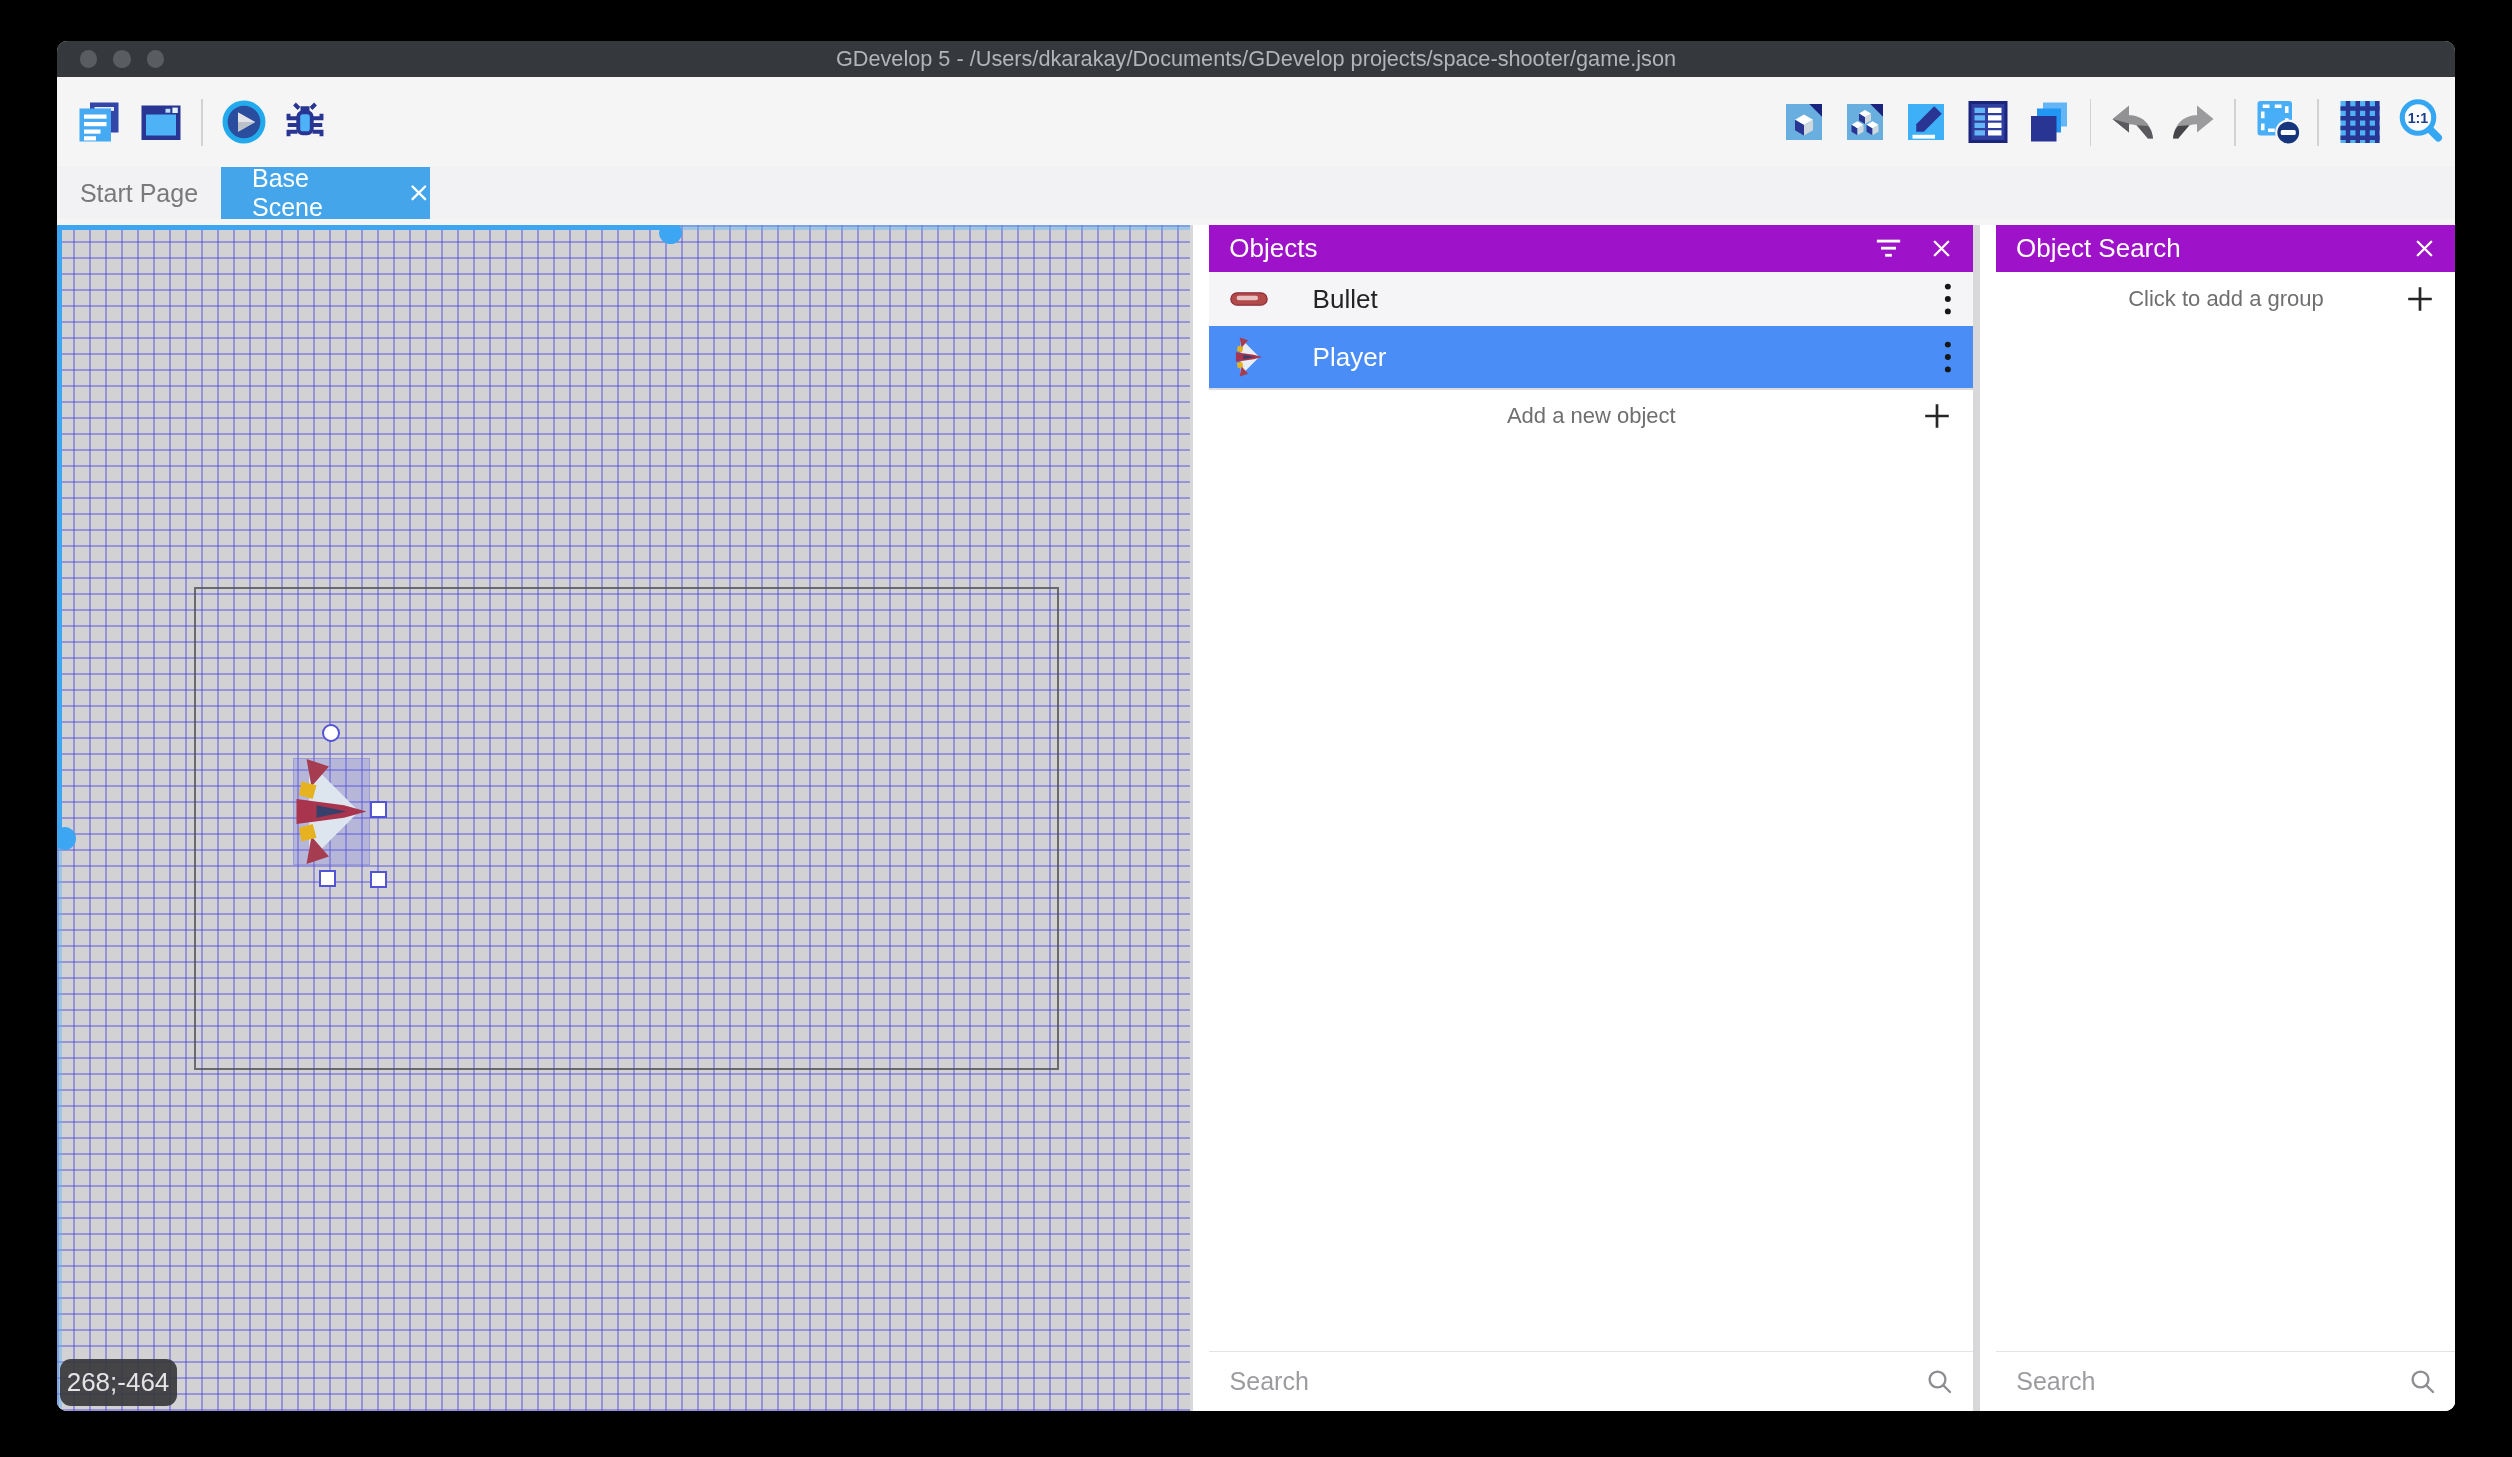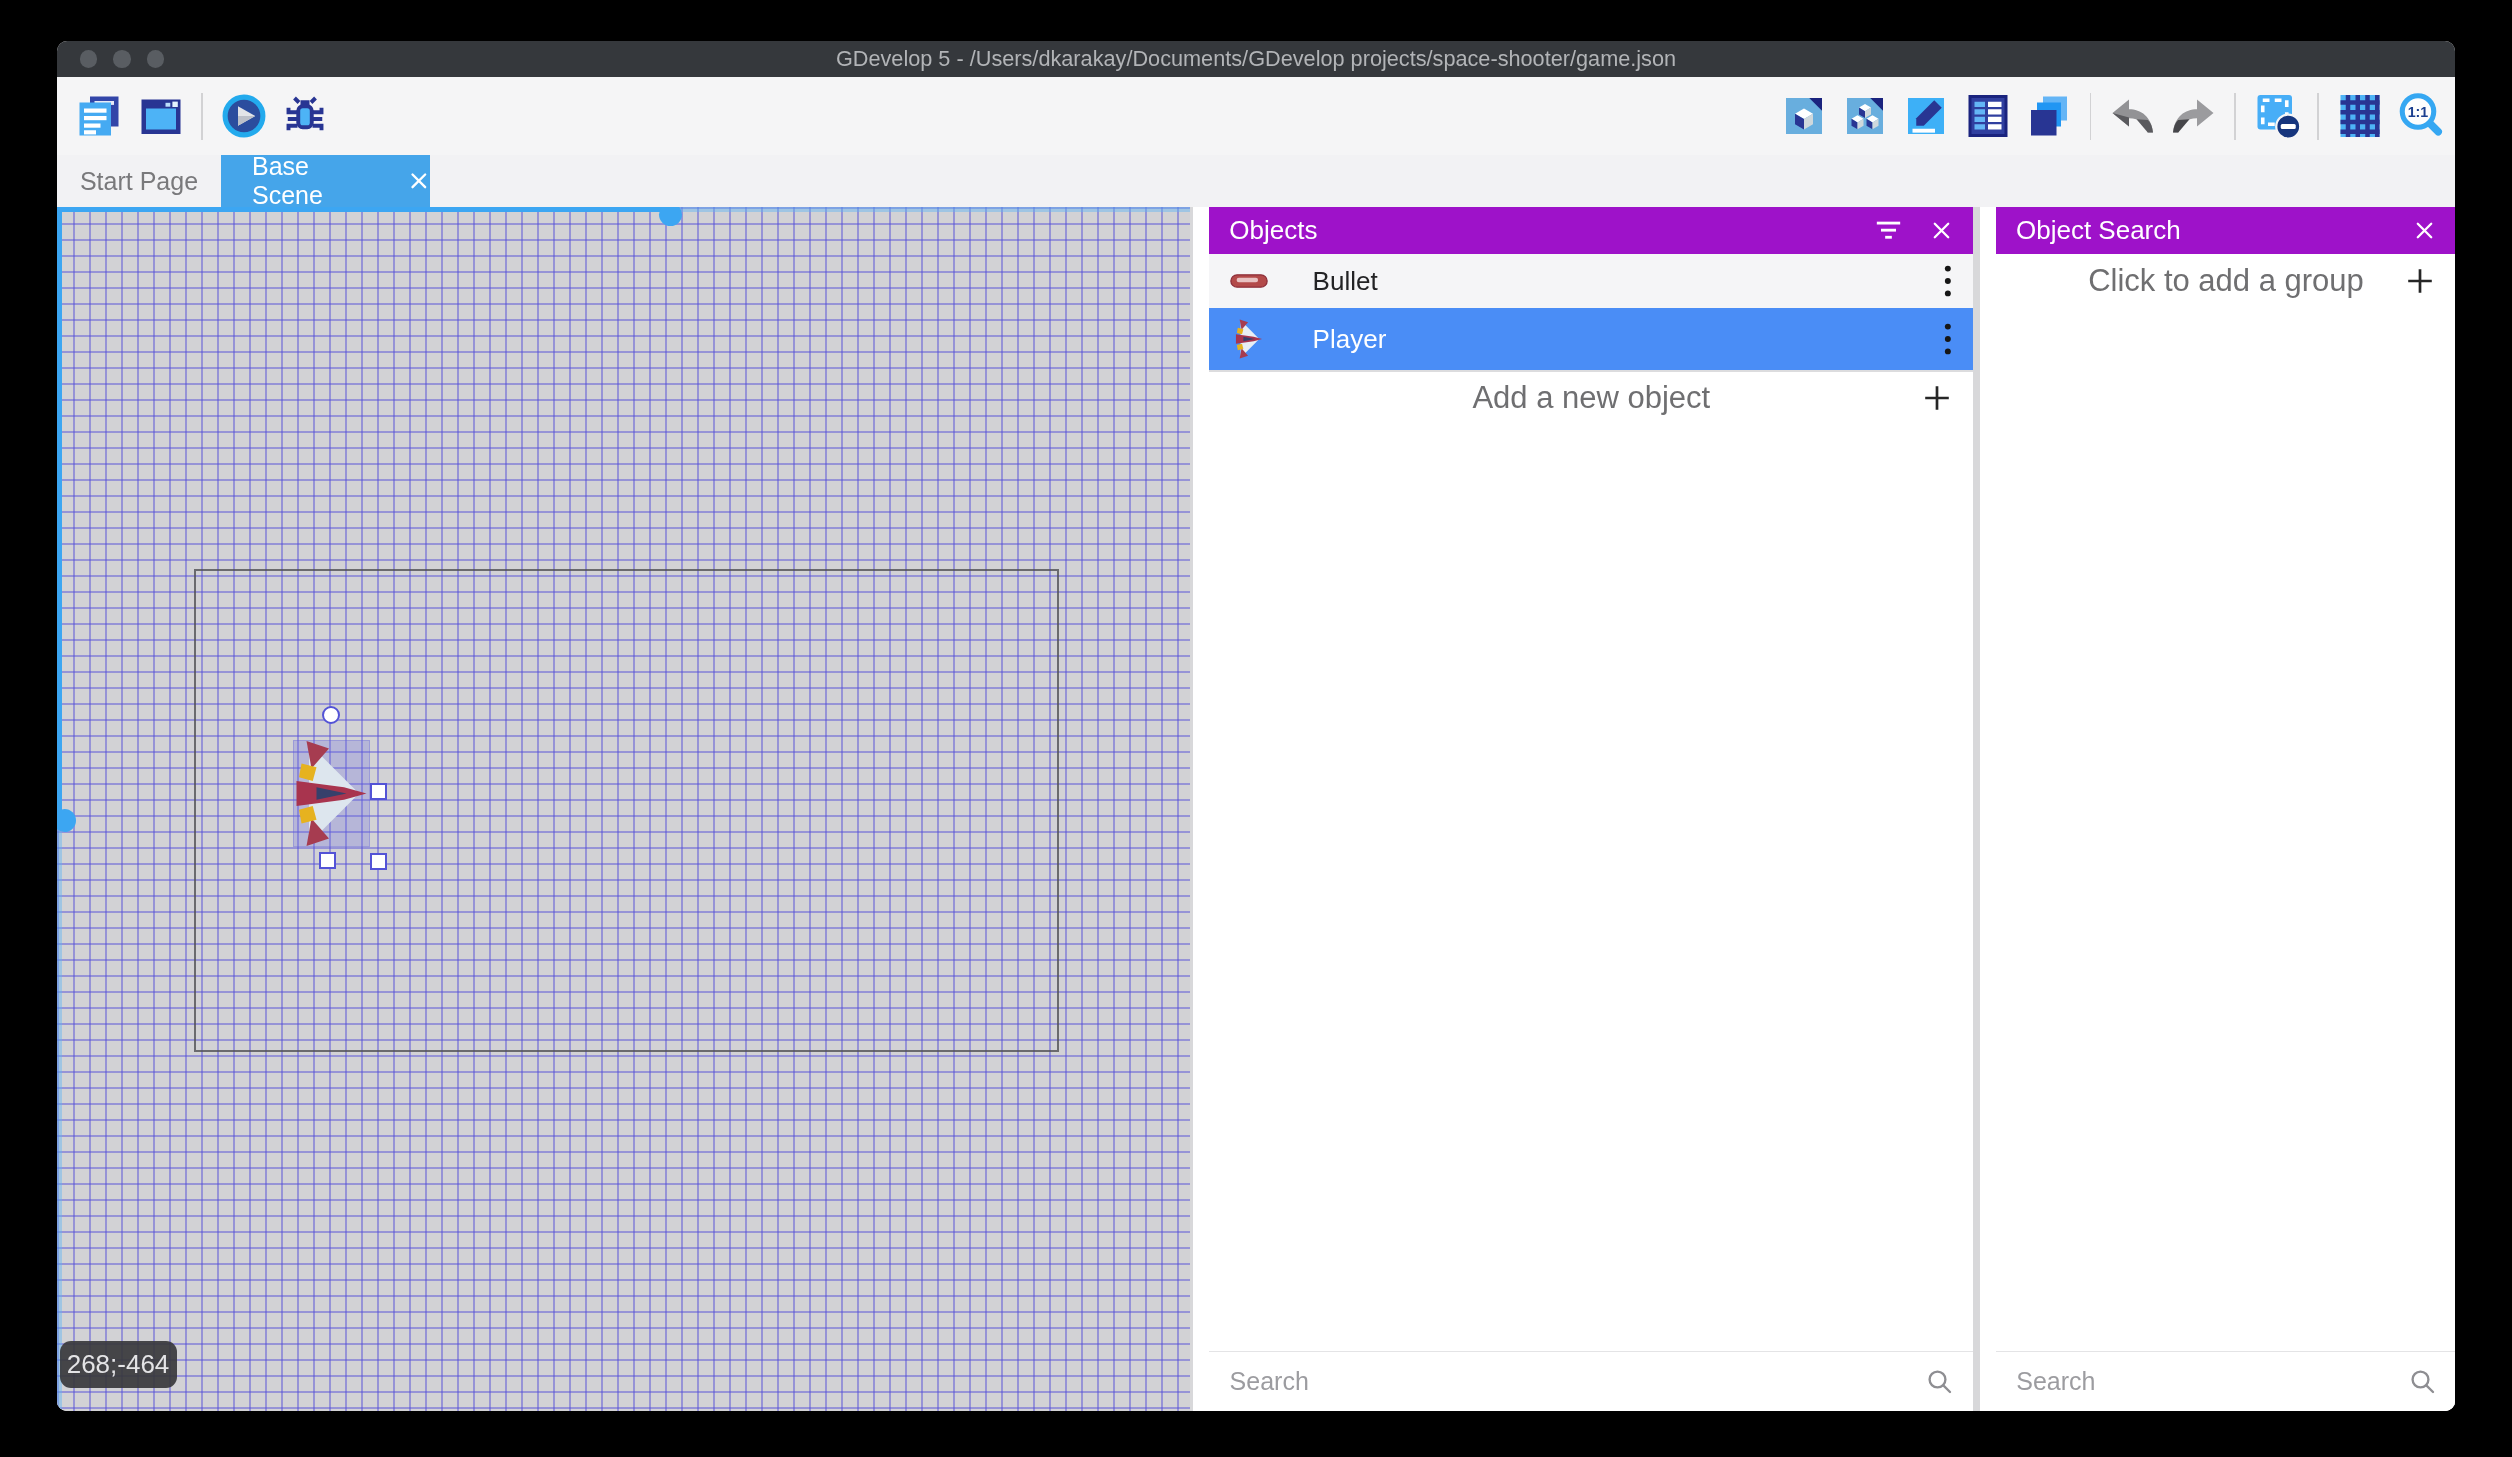--- a/index.html
+++ b/index.html
@@ -1,20 +1,20 @@
 <!DOCTYPE html>
 <html style="font-size:13.3px"><head>
 <meta charset="utf-8">
 <style>
   html,body{margin:0;padding:0;background:#000;}
   body{width:2512px;height:1458px;overflow:hidden;font-family:"Liberation Sans",sans-serif;position:relative;}
   *{box-sizing:border-box;}
 
   .window{position:absolute;left:57px;top:41px;width:2398px;height:1370px;border-radius:10px;
-          overflow:hidden;display:flex;flex-direction:column;background:#f5f5f6;}
+          overflow:hidden;display:flex;flex-direction:column;background:#f5f5f6;gap:6px;}
 
   
   .titlebar{height:36px;flex:0 0 auto;background:#35383c;position:relative;
             display:flex;align-items:center;justify-content:center;}
   .traffic{position:absolute;left:22.5px;top:9.2px;display:flex;gap:16px;}
   .light{width:17.5px;height:17.5px;border-radius:50%;background:#595d62;}
   .title-text{color:#b2b4b7;font-size:21.7px;white-space:nowrap;}
 
   
   .toolbar{height:78px;flex:0 0 auto;background:#f5f5f6;display:flex;align-items:center;
@@ -77,21 +77,21 @@
 
   .obj-row{height:62px;flex:0 0 auto;display:flex;align-items:center;padding:0 13.3px;
            background:#4a8df6;color:#fff;font-size:26px;}
   .obj-row.unselected{height:54px;background:#f5f5f7;color:#232325;}
   .row-icon{width:53px;display:flex;align-items:center;justify-content:center;}
   .row-label{margin-left:37px;flex:1;}
   .row-dots{margin-right:6.7px;display:flex;align-items:center;}
   .row-divider{height:1.7px;background:#dcdcde;flex:0 0 auto;}
 
   .add-row{height:53px;flex:0 0 auto;position:relative;display:flex;align-items:center;
-           font-size:31px;color:#6f6f71;}
+           font-size:22px;color:#6f6f71;}
   .add-label{width:100%;text-align:center;}
   .add-plus{position:absolute;right:20px;top:10.8px;}
 
   .panel-spacer{flex:1;}
   .searchbar{height:60px;flex:0 0 auto;background:#fff;border-top:1.7px solid #e4e4e6;
              display:flex;align-items:center;padding:0 18.3px;}
   .searchbar input{flex:1;border:none;outline:none;background:transparent;font-size:25px;
                    color:#333;font-family:inherit;}
   .searchbar input::placeholder{color:#9c9ca0;}
   .search-icon{flex:0 0 auto;display:flex;align-items:center;margin-left:10px;}

